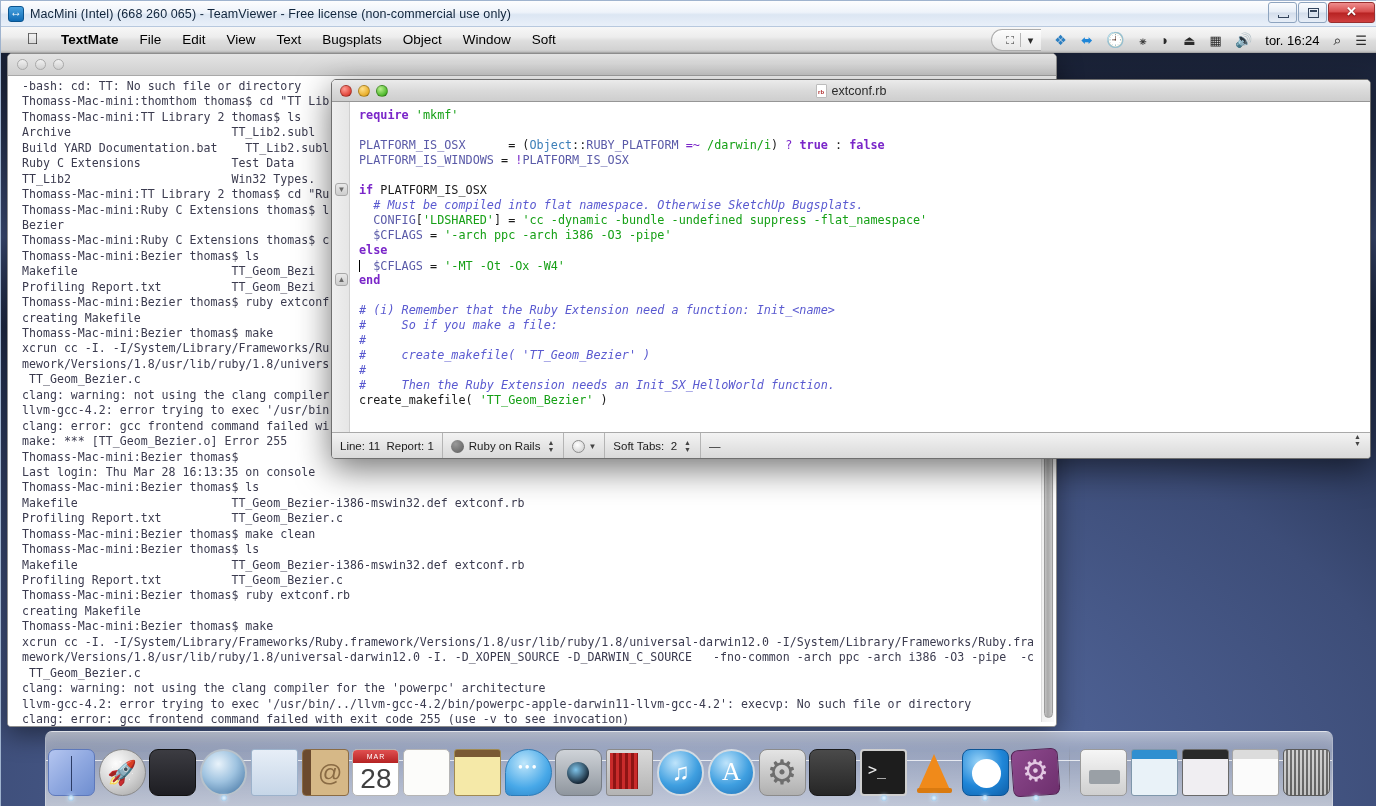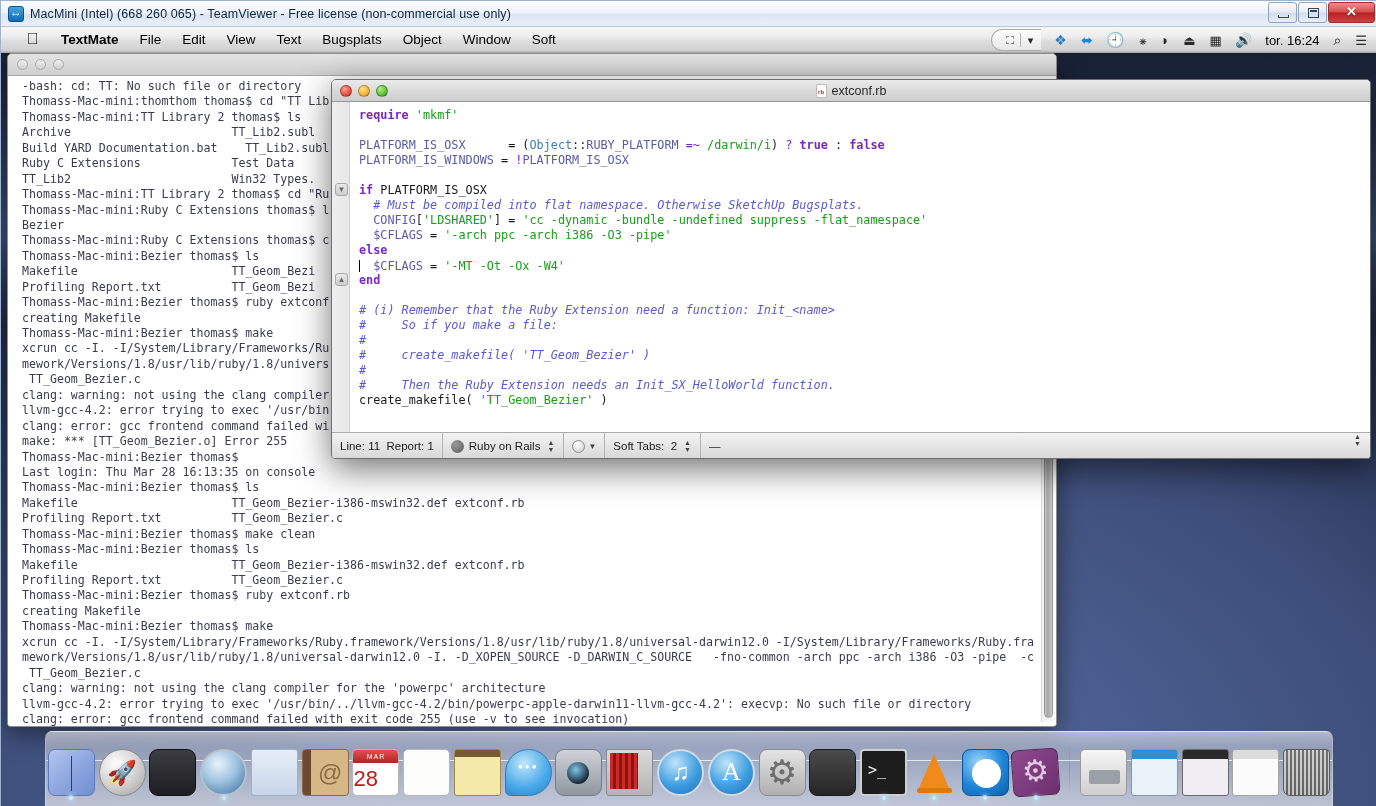--- a/index.html
+++ b/index.html
@@ -260,21 +260,21 @@
   .ic-finder:after{content:"";position:absolute;left:50%;top:6px;width:1px;height:35px;background:#2b3c66;}
   .ic-launch{background:radial-gradient(circle at 35% 30%,#fdfdfd,#cfcfcf 55%,#9e9e9e);border-radius:50%;border:1px solid #8a8a8a;}
   .ic-launch:after{content:"\1F680";position:absolute;left:0;right:0;top:9px;text-align:center;font-size:24px;}
   .ic-mission{background:linear-gradient(to bottom,#3c3c42,#1d1d22);border-radius:9px;border:1px solid #111;}
   .ic-safari{background:radial-gradient(circle at 38% 30%,#e9f3fb,#9fc3e0 45%,#5f8cb5 80%,#d8dde2);border-radius:50%;border:2px solid #b8c2cb;}
   .ic-mail{background:linear-gradient(to bottom,#e7eef7,#c6d6e8);border:1px solid #9cb2cb;border-radius:3px;}
   .ic-contacts{background:linear-gradient(to right,#6b4a2e 0 8px,#d6b887 8px 100%);border-radius:4px;border:1px solid #8a6b44;}
   .ic-contacts:after{content:"@";position:absolute;left:10px;right:0;top:9px;text-align:center;font-size:24px;color:#8a6b44;}
   .ic-cal{background:#fff;border-radius:5px;border:1px solid #b5b5b5;overflow:hidden;}
   .ic-cal .ch{height:13px;background:linear-gradient(to bottom,#e05050,#b52222);color:#fff;font-size:7px;text-align:center;line-height:13px;letter-spacing:1px;}
-  .ic-cal .cd{font-size:22px;text-align:left;color:#b91c1c;line-height:32px;}
+  .ic-cal .cd{font-size:28px;text-align:center;color:#404040;line-height:32px;}
   .ic-remind{background:#fcfcfa;border-radius:5px;border:1px solid #b5b5b5;}
   .ic-notes{background:linear-gradient(to bottom,#7a5a34 0 7px,#f5e9a8 7px 100%);border-radius:3px;border:1px solid #a08a52;}
   .ic-msg{background:radial-gradient(circle at 40% 30%,#bfe6fb,#47a8e8 60%,#2b7fc2);border-radius:50% 50% 50% 12%;border:1px solid #2d7cb8;}
   .ic-msg:after{content:"\25CF\25CF\25CF";position:absolute;left:0;right:0;top:12px;text-align:center;font-size:8px;color:#fff;letter-spacing:2px;}
   .ic-facetime{background:linear-gradient(to bottom,#cfd3d8,#8f969e);border-radius:9px;border:1px solid #777d84;}
   .ic-facetime:after{content:"";position:absolute;left:11px;top:12px;width:22px;height:22px;border-radius:50%;background:radial-gradient(circle at 40% 35%,#7fc4ea,#12202e 75%);}
   .ic-photo{background:linear-gradient(to bottom,#d9d9d9,#b4b4b4);border-radius:3px;border:1px solid #8a8a8a;overflow:hidden;}
   .ic-photo .cur{position:absolute;left:3px;top:3px;width:28px;height:36px;background:repeating-linear-gradient(to right,#c92b2b 0 3px,#8e1414 3px 6px);}
   .ic-itunes{background:radial-gradient(circle at 38% 28%,#bfe4fb,#3f9fe0 55%,#1f6fb5);border-radius:50%;border:2px solid #d4dbe2;}
   .ic-itunes:after{content:"\266B";position:absolute;left:0;right:0;top:7px;text-align:center;font-size:24px;color:#fff;}

